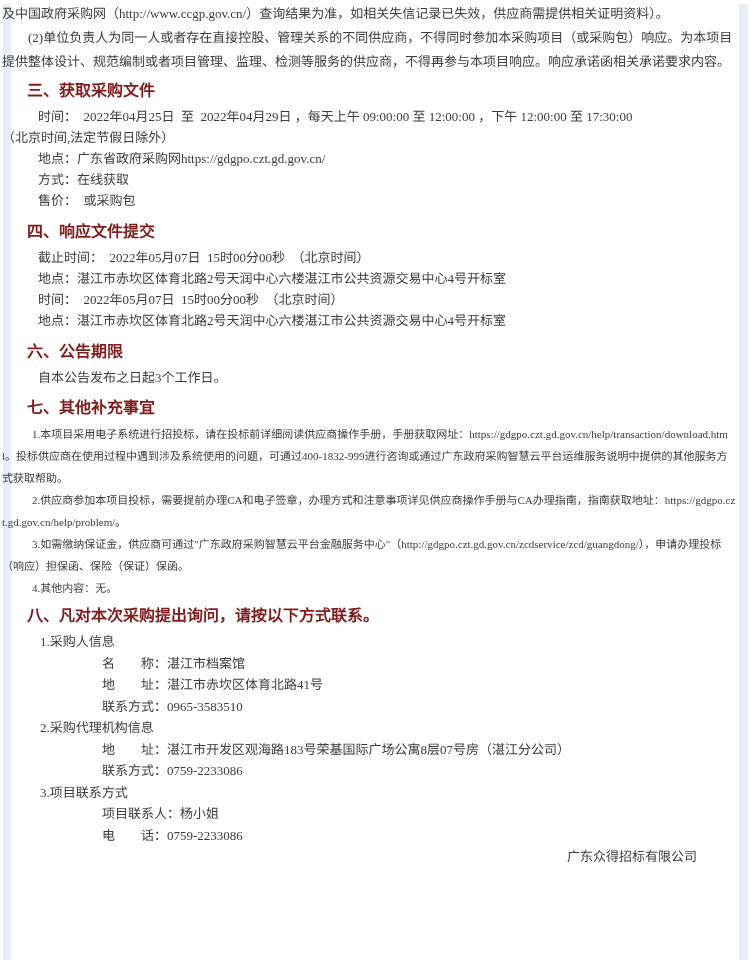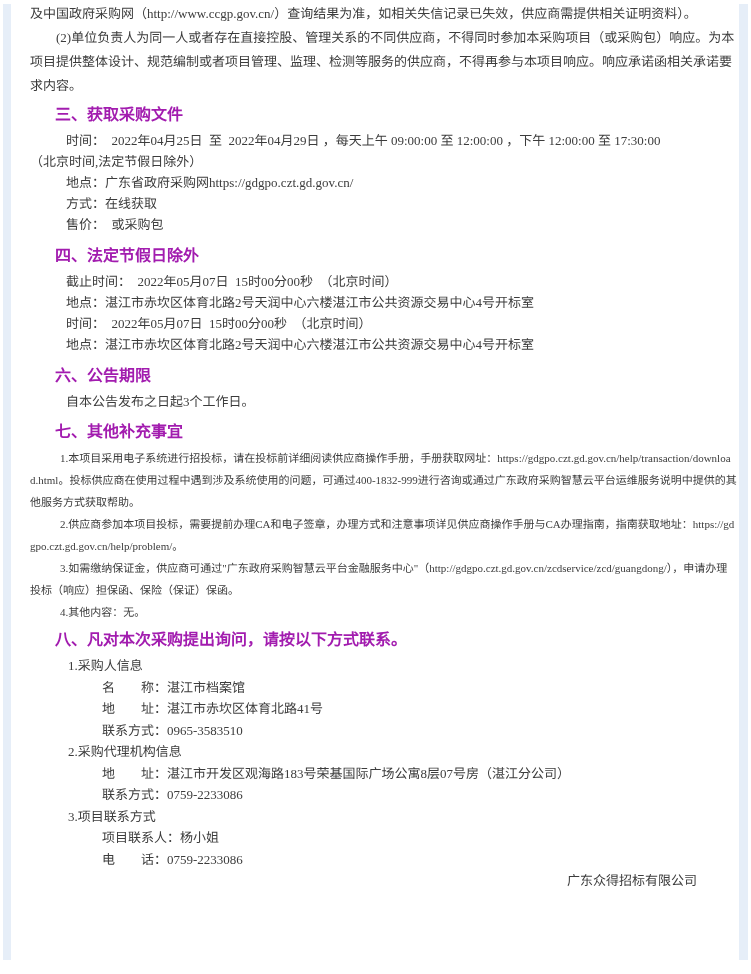--- a/index.html
+++ b/index.html
@@ -16,38 +16,38 @@
   .side-strip {
     position: absolute;
     top: 4px;
     height: 956px;
     background: #e6eef8;
   }
   .side-strip.left  { left: 3px;  width: 8px; }
   .side-strip.right { left: 739px; width: 9px; }
   .content {
     position: absolute;
-    left: 30px;
+    left: 2px;
     right: 14px;
     top: 0;
     padding-top: 2px;
   }
   p { margin: 0; }
   .para {
     font-size: 13px;
     line-height: 24px;
     word-break: break-all;
     white-space: pre-wrap;
   }
   .para.indent { text-indent: 26px; }
   h2.sec-title {
     font-family: "Liberation Sans", "DejaVu Sans", sans-serif;
     font-size: 16px;
     font-weight: bold;
-    color: #a21caf;
+    color: #7f1d1d;
     line-height: 22px;
     margin: 0 0 4px 25px;
   }
   h2.mt6  { margin-top: 6px; }
   h2.mt9  { margin-top: 9px; }
   h2.mt10 { margin-top: 10px; }
   .field {
     font-size: 13px;
     line-height: 21px;
     text-indent: 36px;
@@ -63,21 +63,21 @@
   }
   .sub-header {
     font-size: 13px;
     line-height: 21.5px;
     margin-left: 38px;
     white-space: pre-wrap;
   }
   .detail-line {
     font-size: 13px;
     line-height: 21.5px;
-    margin-left: 72px;
+    margin-left: 100px;
     white-space: pre-wrap;
   }
   .footer-sign {
     font-size: 13px;
     line-height: 21px;
     text-align: right;
     padding-right: 40px;
     white-space: pre-wrap;
   }
 </style>
@@ -92,21 +92,21 @@
   <p class="para">及中国政府采购网（http://www.ccgp.gov.cn/）查询结果为准，如相关失信记录已失效，供应商需提供相关证明资料）。</p>
   <p class="para indent">(2)单位负责人为同一人或者存在直接控股、管理关系的不同供应商，不得同时参加本采购项目（或采购包）响应。为本项目提供整体设计、规范编制或者项目管理、监理、检测等服务的供应商，不得再参与本项目响应。响应承诺函相关承诺要求内容。</p>
 
   <h2 class="sec-title mt6">三、获取采购文件</h2>
   <p class="field">时间：  2022年04月25日  至  2022年04月29日 ，每天上午 09:00:00 至 12:00:00 ，下午 12:00:00 至 17:30:00
 （北京时间,法定节假日除外）</p>
   <p class="field">地点：广东省政府采购网https://gdgpo.czt.gd.gov.cn/</p>
   <p class="field">方式：在线获取</p>
   <p class="field">售价：  或采购包</p>
 
-  <h2 class="sec-title mt10">四、法定节假日除外</h2>
+  <h2 class="sec-title mt10">四、响应文件提交</h2>
   <p class="field">截止时间：  2022年05月07日  15时00分00秒  （北京时间）</p>
   <p class="field">地点：湛江市赤坎区体育北路2号天润中心六楼湛江市公共资源交易中心4号开标室</p>
 
   <p class="field">时间：  2022年05月07日  15时00分00秒  （北京时间）</p>
   <p class="field">地点：湛江市赤坎区体育北路2号天润中心六楼湛江市公共资源交易中心4号开标室</p>
 
   <h2 class="sec-title mt10">六、公告期限</h2>
   <p class="field">自本公告发布之日起3个工作日。</p>
 
   <h2 class="sec-title mt9">七、其他补充事宜</h2>

